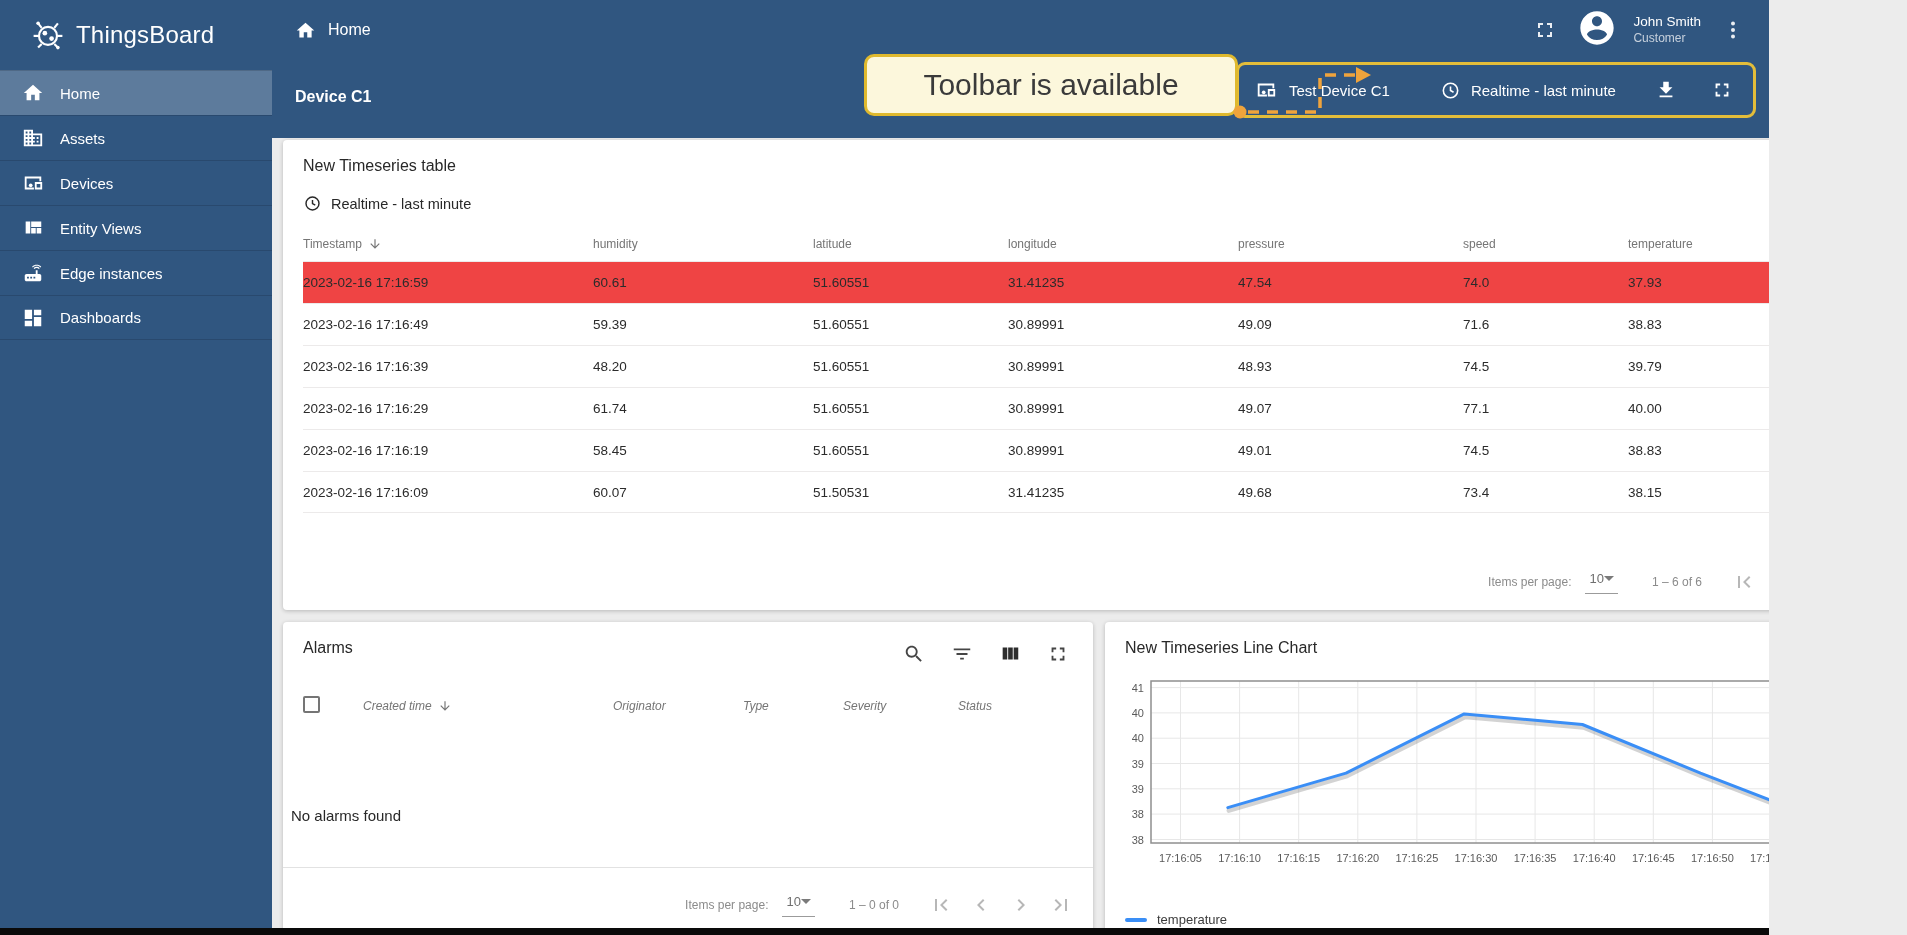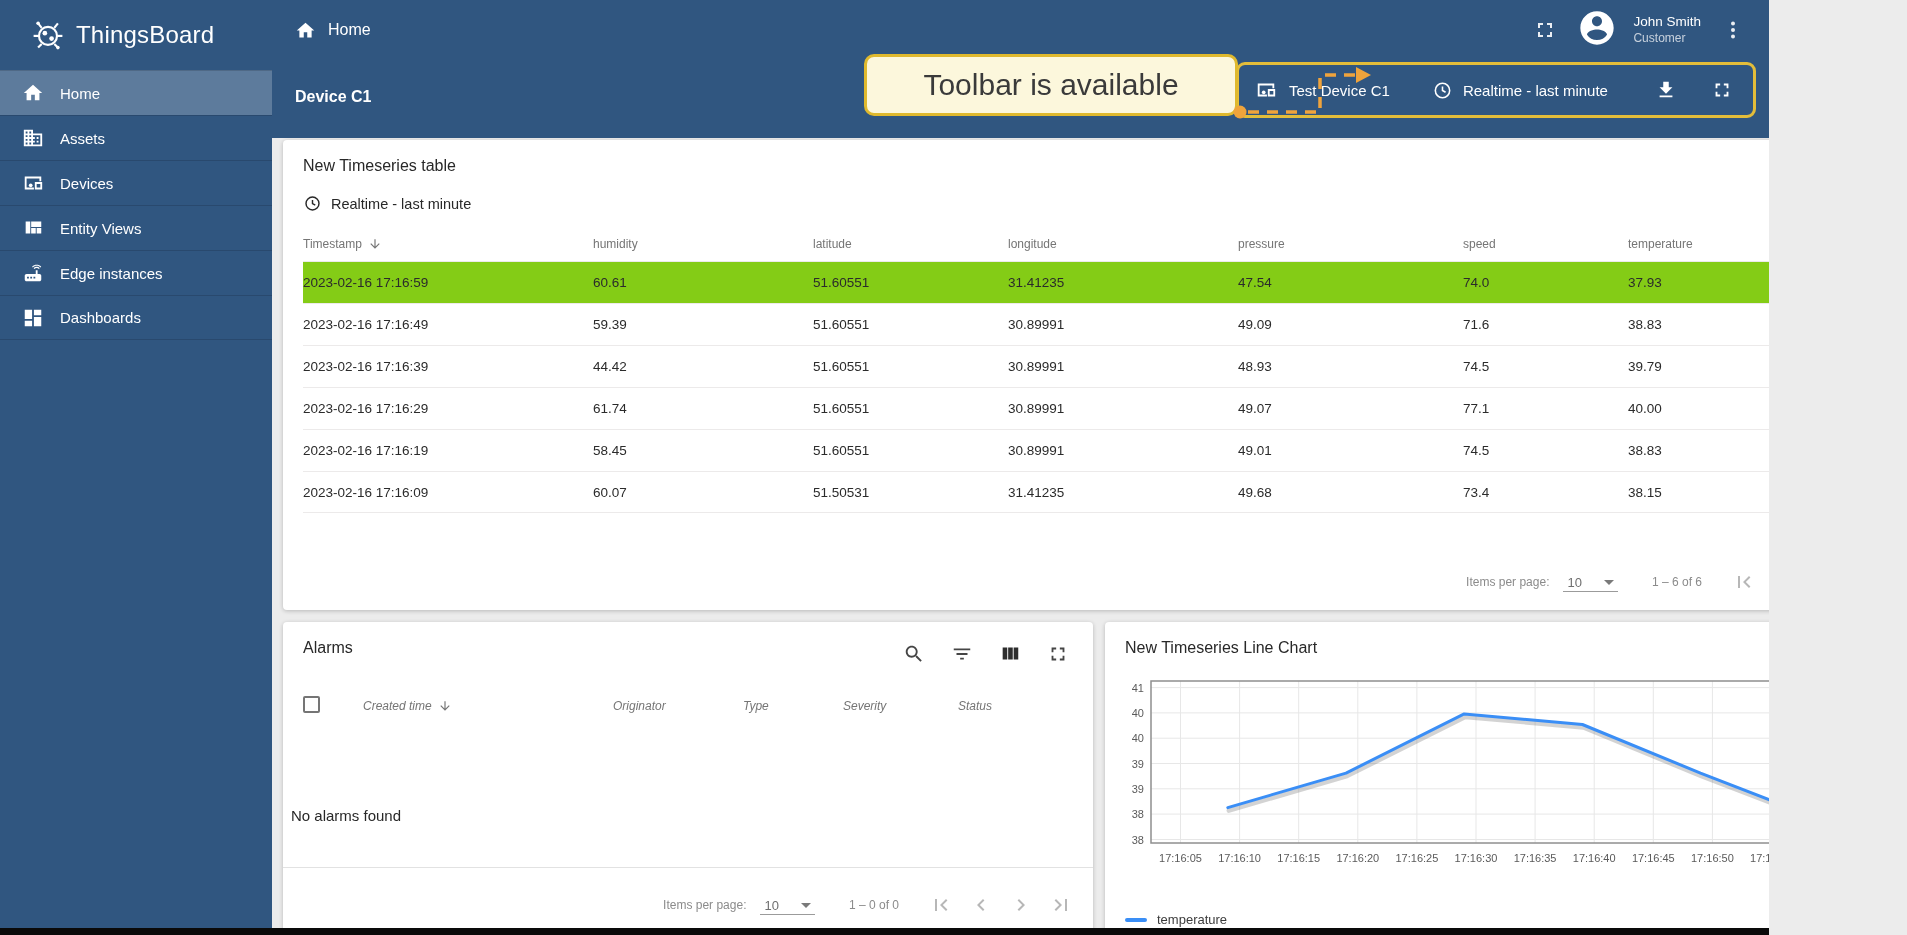--- a/index.html
+++ b/index.html
@@ -29,21 +29,21 @@
   .icon-btn svg { width:24px; height:24px; fill:rgba(255,255,255,.9); }
   .avatar svg { width:40px; height:40px; fill:#fff; }
   .user-text { line-height:1.25; }
   .user-name { color:#fff; font-size:13.5px; }
   .user-role { color:rgba(255,255,255,.72); font-size:12px; }
   .page-title { position:absolute; left:23px; top:88px; color:#fff; font-size:16px; font-weight:700; }
 
   
   .dash-toolbar { position:absolute; right:13px; top:62px; width:520px; height:56px;
                   border:3px solid #e3bd3a; border-radius:9px; display:flex; align-items:center;
-                  padding:0 16px; color:#fff; }
+                  padding:0 16px; color:#fff;gap:8px; }
   .tb-ent { display:flex; align-items:center; gap:12px; font-size:15px; cursor:pointer; }
   .tb-ent svg { width:22px; height:22px; fill:#fff; }
   .tb-time { display:flex; align-items:center; gap:10px; font-size:15px; margin-left:42px; cursor:pointer; }
   .tb-time svg { width:21px; height:21px; color:#fff; }
   .tb-actions { margin-left:auto; display:flex; align-items:center; gap:26px; }
   .tb-actions svg { width:22px; height:22px; fill:#fff; }
 
   
   .callout { position:absolute; left:864px; top:54px; width:374px; height:62px; background:#fcf7dc;
              border:3px solid #dfb92e; border-radius:10px; display:flex; align-items:center;
@@ -65,27 +65,27 @@
   
   .ts-table { margin:14px 20px 0 20px; }
   .g-row { display:grid; align-items:center; }
   .ts-cols { grid-template-columns:290px 220px 195px 230px 225px 165px 1fr; }
   .al-cols { grid-template-columns:60px 250px 130px 100px 115px 1fr;font-style:italic; }
   .hdr-row { height:34px; font-size:12px; color:#757575; }
   .hdr-cell { display:flex; align-items:center; gap:6px; cursor:pointer; }
   .hdr-cell svg { width:14px; height:14px; fill:#757575; }
   .data-row { height:42px; font-size:13.5px; color:#2b2b2b; border-top:1px solid #eceaea; cursor:pointer; }
   .data-row:last-child { border-bottom:1px solid #eceaea; }
-  .data-row.first { background:#84cc16; }
+  .data-row.first { background:#ef4444; }
 
   
   .paginator { position:absolute; right:20px; display:flex; align-items:center; color:#8b8b8b; font-size:12px; }
   .pg-label { margin-right:14px; }
-  .pg-select { display:flex; align-items:center; gap:22px; border-bottom:1px solid #9b9b9b;
-               padding:2px 4px 1px 4px; color:#6f6f6f; font-size:13px; cursor:pointer; }
+  .pg-select { display:flex; align-items:center; border-bottom:1px solid #9b9b9b;
+               padding:2px 4px 7px 4px; color:#6f6f6f; font-size:13px; cursor:pointer; }
   .pg-caret { width:0; height:0; border-left:5px solid transparent; border-right:5px solid transparent;
               border-top:5px solid #7a7a7a; }
   .pg-range { margin:0 30px 0 34px; }
   .pg-nav { display:flex; align-items:center; gap:16px; }
   .pg-nav svg { width:24px; height:24px; fill:#b7b7b7; cursor:pointer; }
 
   
   .al-header { margin:20px 20px 0 20px; }
   .checkbox { width:17px; height:17px; border:2px solid #757575; border-radius:2px; cursor:pointer; }
   .empty-text { position:absolute; left:0; right:0; top:185px; text-align:left; font-size:15px; color:#282828;padding-left:8px; }
@@ -321,21 +321,21 @@
             <div>2023-02-16 17:16:49</div>
             <div>59.39</div>
             <div>51.60551</div>
             <div>30.89991</div>
             <div>49.09</div>
             <div>71.6</div>
             <div>38.83</div>
           </div>
           <div class="g-row ts-cols data-row">
             <div>2023-02-16 17:16:39</div>
-            <div>44.42</div>
+            <div>48.20</div>
             <div>51.60551</div>
             <div>30.89991</div>
             <div>48.93</div>
             <div>74.5</div>
             <div>39.79</div>
           </div>
           <div class="g-row ts-cols data-row">
             <div>2023-02-16 17:16:29</div>
             <div>61.74</div>
             <div>51.60551</div>

